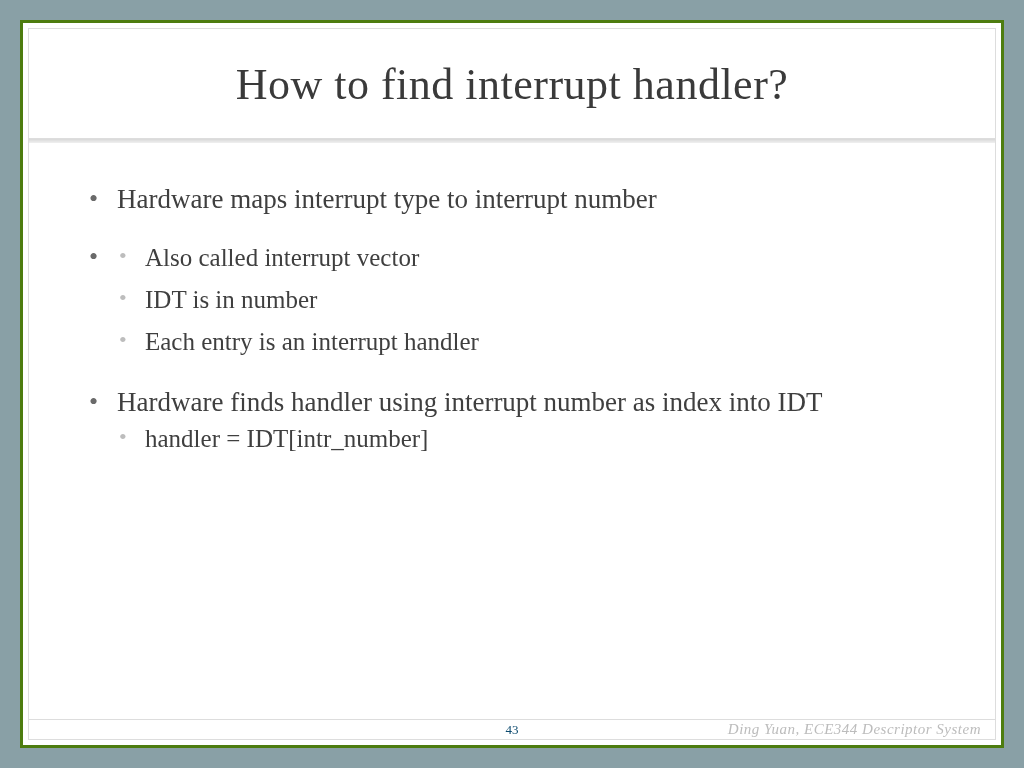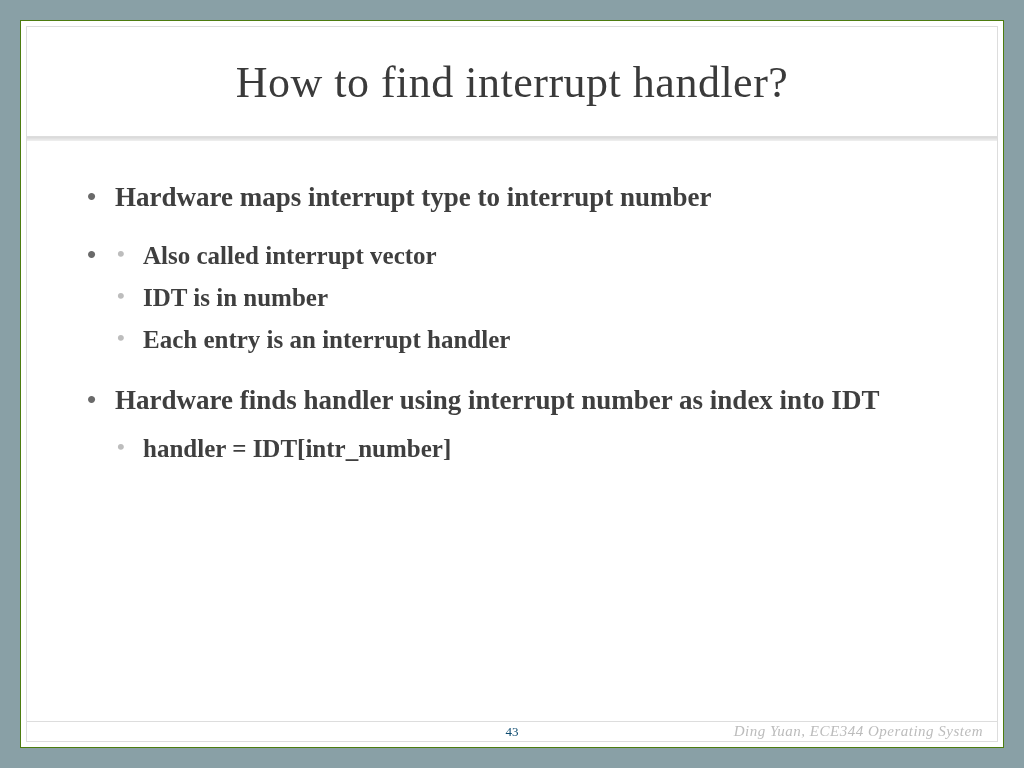--- a/index.html
+++ b/index.html
@@ -6,21 +6,21 @@
   html, body { width: 1024px; height: 768px; overflow: hidden; }
   body {
     background: #89a0a6;
     padding: 20px;
     font-family: Georgia, 'Times New Roman', serif;
   }
   .slide {
     width: 100%;
     height: 100%;
     background: #ffffff;
-    border: 1px solid #4d7c0f;
+    border: 3px solid #4d7c0f;
     padding: 5px;
     display: flex;
     flex-direction: column;
     position: relative;
   }
   .inner-border {
     border: 1px solid #dddddd;
     flex: 1;
     display: flex;
     flex-direction: column;
@@ -39,21 +39,20 @@
   }
   .divider {
     height: 4px;
     background: linear-gradient(to bottom, #d8d8d8, #f0f0f0);
     margin: 0;
   }
   .content {
     flex: 1;
     padding: 38px 50px 10px 60px;
     color: #3f3f3f;
-    font-weight: bold;
   }
   ul.top-list {
     list-style: none;
   }
   ul.top-list > li {
     font-size: 27px;
     line-height: 1.35;
     margin-bottom: 22px;
     position: relative;
     padding-left: 28px;
@@ -61,21 +60,20 @@
   ul.top-list > li::before {
     content: "•";
     position: absolute;
     left: 0;
     top: 0;
     color: #6a6a6a;
     font-size: 26px;
   }
   ul.sub-list {
     list-style: none;
-    margin-top: 12px;
   }
   ul.sub-list > li {
     font-size: 25px;
     line-height: 1.55;
     position: relative;
     padding-left: 28px;
     margin-bottom: 3px;
     color: #3f3f3f;
   }
   ul.sub-list > li::before {
@@ -135,16 +133,16 @@
           <span>Hardware finds handler using interrupt number as index into IDT</span>
           <ul class="sub-list">
             <li><span>handler = IDT[intr_number]</span></li>
           </ul>
         </li>
       </ul>
     </div>
     <div class="footer">
       <span class="spacer"></span>
       <span class="page">43</span>
-      <span class="credit">Ding Yuan, ECE344 Operating System</span>
+      <span class="credit">Ding Yuan, ECE344 Descriptor System</span>
     </div>
   </div>
 </div>
 
 </body></html>

